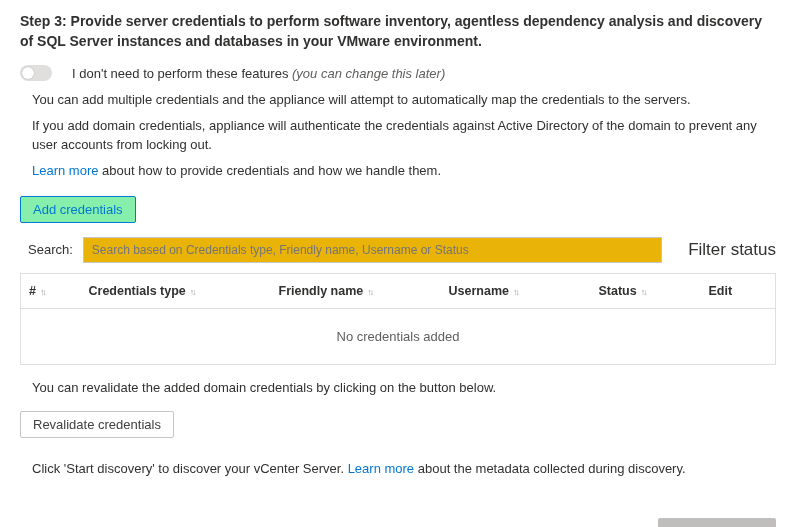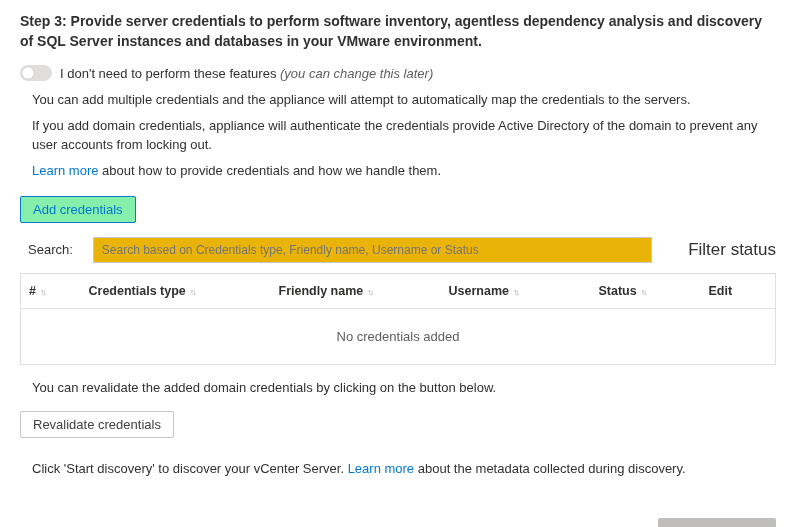--- a/index.html
+++ b/index.html
@@ -34,39 +34,39 @@
   }
   .toggle::after {
     content: "";
     position: absolute;
     left: 2px; top: 2px;
     width: 12px; height: 12px;
     background: #fff;
     border-radius: 50%;
     box-shadow: 0 0 1px rgba(0,0,0,.4);
   }
-  .toggle-label { font-size: 13px; }
+  .toggle-label { font-size: 13px; margin-left: 12px; }
   .hint-italic { font-style: italic; color: #605e5c; }
   .para { margin: 8px 12px; line-height: 1.4; }
   .link { color: #0078d4; text-decoration: none; cursor: pointer; }
   .btn-outline {
     display: inline-block;
     border: 1px solid #0078d4;
     color: #0078d4;
     background: #86efac;
     padding: 5px 12px;
     border-radius: 2px;
     font-size: 13px;
     cursor: pointer;
     margin: 8px 0 10px 0;
   }
   .search-row {
     display: flex;
     align-items: center;
-    gap: 20px;
+    gap: 10px;
     margin: 4px 0 10px 0;
   }
   .search-label { font-size: 13px; margin-left: 8px;}
   .search-input {
     flex: 1;
     border: 1px solid #c8c6c4;
     padding: 5px 8px;
     font-size: 12px;
     color: #605e5c;
     border-radius: 0;
@@ -154,21 +154,21 @@
 
 <div class="toggle-row">
   <div class="toggle"></div>
   <span class="toggle-label">
     <span>I don't need to perform these features</span>
     <span class="hint-italic">(you can change this later)</span>
   </span>
 </div>
 
 <div class="para">You can add multiple credentials and the appliance will attempt to automatically map the credentials to the servers.</div>
-<div class="para">If you add domain credentials, appliance will authenticate the credentials provide Active Directory of the domain to prevent any user accounts from locking out.</div>
+<div class="para">If you add domain credentials, appliance will authenticate the credentials against Active Directory of the domain to prevent any user accounts from locking out.</div>
 <div class="para">
   <span class="link">Learn more</span><span> about how to provide credentials and how we handle them.</span>
 </div>
 
 <button class="btn-outline">Add credentials</button>
 
 <div class="search-row">
   <span class="search-label">Search:</span>
   <input class="search-input" type="text" placeholder="Search based on Credentials type, Friendly name, Username or Status" style="">
   <span class="filter-label">Filter status</span>

